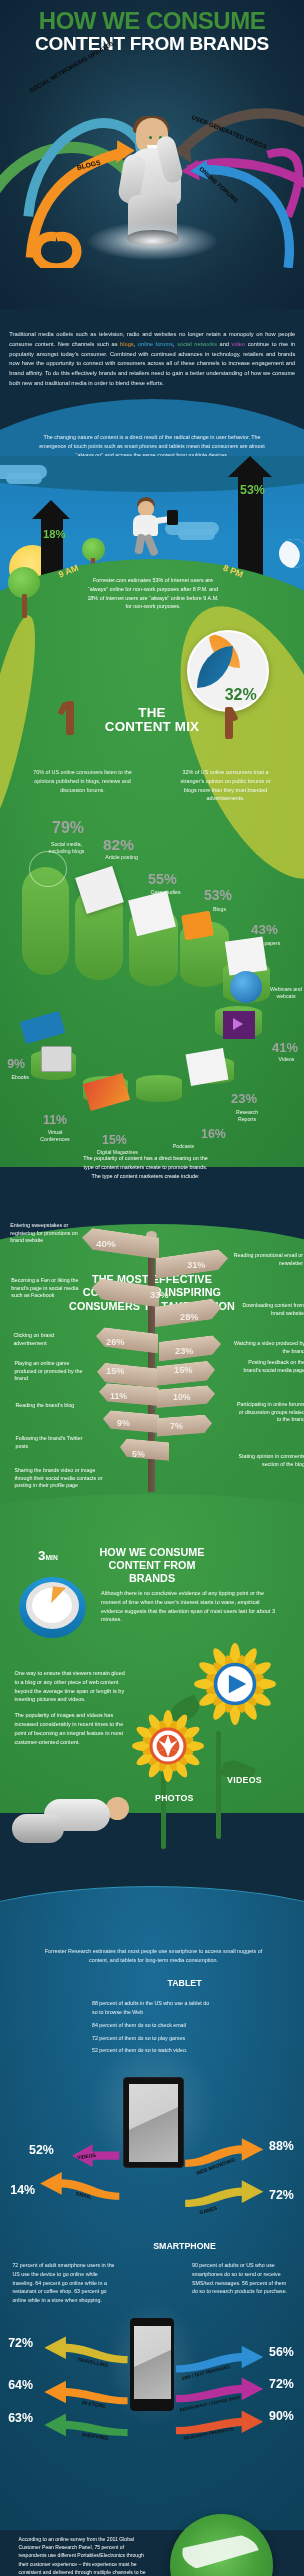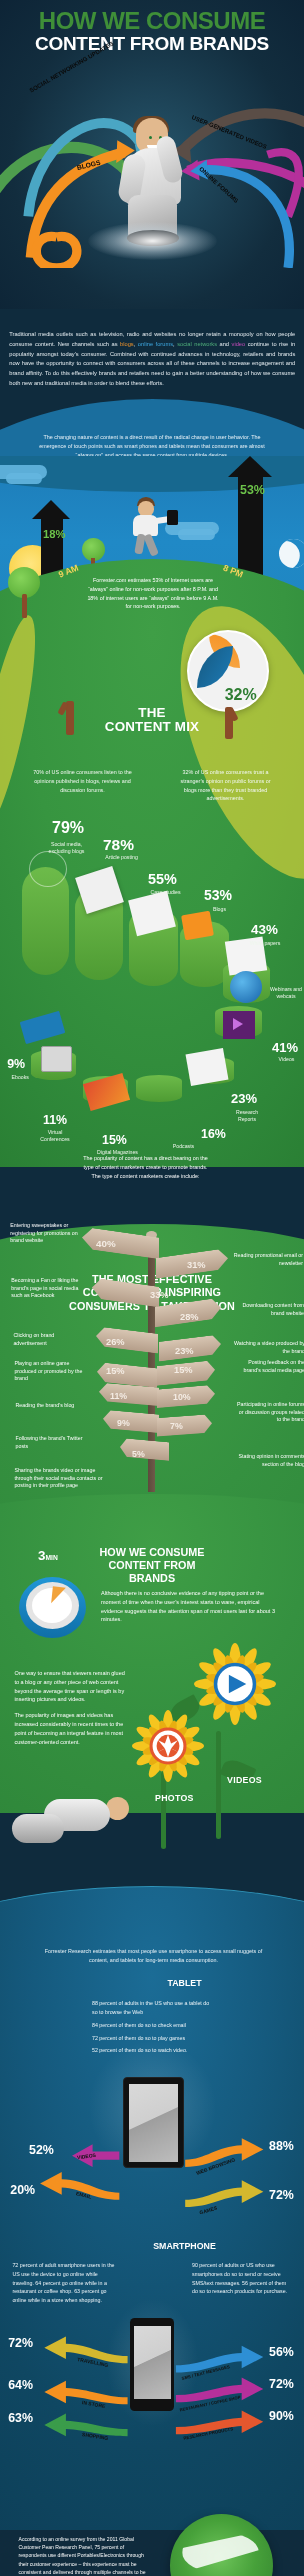--- a/index.html
+++ b/index.html
@@ -101,21 +101,21 @@
   .mix-title { position:absolute; top:706px; left:0; width:304px; text-align:center;
                font-size:13.4px; font-weight:bold; color:#fff; line-height:14.4px; letter-spacing:0.2px; }
   .mix-cap { position:absolute; font-size:5.4px; line-height:8.8px; color:#f2f8f2; text-align:center; width:103px; }
 
   
   .tree-trunk { position:absolute; background:#8a4b2a; }
   .tree-canopy { position:absolute; border-radius:50%; background:radial-gradient(circle at 40% 35%, #86d45a, #4ea32f); }
 
   
   .ped { position:absolute; border-radius:50%/22%; background:linear-gradient(180deg,#6dbb4a,#4e9b33); }
-  .stat-pct { position:absolute; font-weight:bold; color:#ffffff; }
+  .stat-pct { position:absolute; font-weight:bold; color:#a3a3a3; }
   .stat-lbl { position:absolute; color:#eef6ec; text-align:center; line-height:6.7px; }
   .pop-note { position:absolute; top:1154px; left:81px; width:129px; text-align:center;
               font-size:5.4px; line-height:8.8px; color:#ffffff; }
 
   
   .green-dome2 {
     position:absolute; top:1224px; left:-90px; width:485px; height:433px;
     background:radial-gradient(ellipse at 50% 10%, #3f9e46 0%, #359140 45%, #2d8438 100%);
     border-radius:50% 50% 0 0 / 16% 16% 0 0;
   }
@@ -323,21 +323,21 @@
     <div class="abs" style="left:233px;top:1018px;border-left:10.3px solid #c86fe0;border-top:6.7px solid transparent;border-bottom:6.7px solid transparent;"></div>
     <div class="abs" style="left:21.6px;top:1016px;width:41px;height:23px;background:#1d7cb8;border-radius:1.5px;transform:rotate(-16deg);"></div>
     <div class="abs" style="left:41px;top:1046px;width:31px;height:26px;background:#d8d8d8;border:1.5px solid #9e9e9e;border-radius:2.1px;"></div>
     <div class="abs" style="left:86px;top:1078px;width:41px;height:28px;background:linear-gradient(135deg,#e14b2e,#f0932a);transform:rotate(-16deg);"></div>
     <div class="abs" style="left:146px;top:1061px;width:23px;height:28px;"></div>
     <div class="abs" style="left:188px;top:1051px;width:38px;height:32px;background:#f3f3f3;transform:rotate(-10deg);"></div>
 
     <div class="stat-pct" style="left:52px;top:819px;font-size:16px;">79%</div>
     <div class="stat-lbl" style="left:42px;top:841px;width:49px;font-size:5.2px;">Social media, excluding blogs</div>
 
-    <div class="stat-pct" style="left:103px;top:836px;font-size:15.5px;">78%</div>
+    <div class="stat-pct" style="left:103px;top:836px;font-size:15.5px;">82%</div>
     <div class="stat-lbl" style="left:97px;top:854px;width:49px;font-size:5.2px;">Article posting</div>
 
     <div class="stat-pct" style="left:148px;top:871px;font-size:14.4px;">55%</div>
     <div class="stat-lbl" style="left:145px;top:889px;width:41px;font-size:5.2px;">Case studies</div>
 
     <div class="stat-pct" style="left:204px;top:887px;font-size:14px;">53%</div>
     <div class="stat-lbl" style="left:204px;top:906px;width:31px;font-size:5.2px;">Blogs</div>
 
     <div class="stat-pct" style="left:251px;top:922px;font-size:13.4px;">43%</div>
     <div class="stat-lbl" style="left:243px;top:940px;width:44px;font-size:5.2px;">White papers</div>
@@ -561,21 +561,21 @@
   </div>
 
   <svg class="abs" style="left:0;top:2102px;" width="304" height="134" viewBox="0 0 591 260">
     <path d="M232 96 L180 96 L180 82 L140 104 L180 126 L180 112 L232 112 Z" fill="#b5309b"></path>
     <path d="M360 112 C 400 112, 420 86, 470 84 L470 70 L512 92 L470 114 L470 100 C 430 102, 412 126, 360 126 Z" fill="#f59120"></path>
     <path d="M232 176 C 190 176, 170 152, 120 150 L120 136 L78 158 L120 180 L120 166 C 160 168, 182 190, 232 190 Z" fill="#f59120"></path>
     <path d="M360 190 C 400 190, 424 168, 470 166 L470 152 L512 174 L470 196 L470 182 C 432 184, 410 204, 360 204 Z" fill="#d4b82e"></path>
   </svg>
   <div class="big-pct" style="left:29px;top:2143px;">52%</div>
   <div class="big-pct" style="left:269px;top:2139px;">88%</div>
-  <div class="big-pct" style="left:10.3px;top:2183px;">20%</div>
+  <div class="big-pct" style="left:10.3px;top:2183px;">14%</div>
   <div class="big-pct" style="left:269px;top:2188px;">72%</div>
   <div class="ribbon-lbl" style="left:77px;top:2153px;transform:rotate(-8deg);">VIDEOS</div>
   <div class="ribbon-lbl" style="left:195px;top:2163px;transform:rotate(-20deg);">WEB BROWSING</div>
   <div class="ribbon-lbl" style="left:76px;top:2192px;transform:rotate(14deg);">EMAIL</div>
   <div class="ribbon-lbl" style="left:199px;top:2207px;transform:rotate(-16deg);">GAMES</div>
 
   <div class="dev-head" style="top:2241px;">SMARTPHONE</div>
   <div class="dev-list" style="top:2261px;left:12.4px;width:103px;">72 percent of adult smartphone users in the US use the device to go online while traveling. 64 percent go online while in a restaurant or coffee shop. 63 percent go online while in a store when shopping.</div>
   <div class="dev-list" style="top:2261px;left:192px;width:101px;">90 percent of adults or US who use smartphones do so to send or receive SMS/text messages. 56 percent of them do so to research products for purchase.</div>
 

